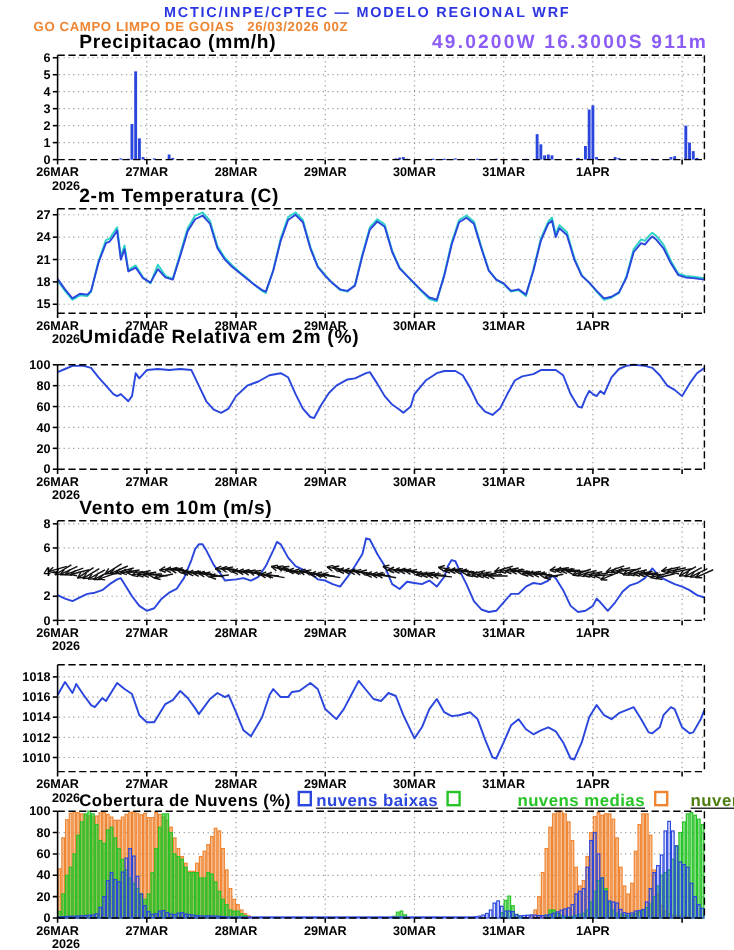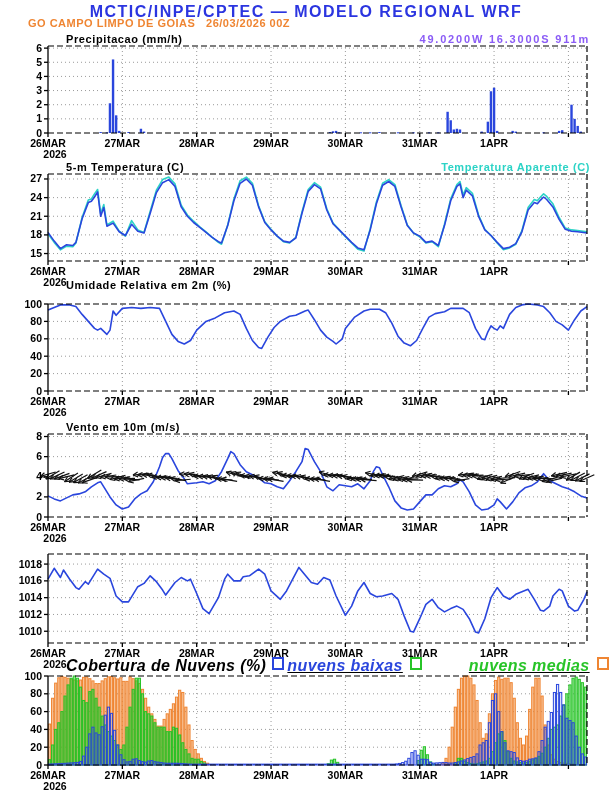--- a/index.html
+++ b/index.html
@@ -1,31 +1,31 @@
 <!DOCTYPE html>
 <html><head>
 <meta charset="utf-8">
 <style>
   html,body{margin:0;padding:0;background:#ffffff;}
   body{width:612px;height:792px;overflow:hidden;position:relative;
        font-family:"Liberation Sans",sans-serif;}
   .page{position:absolute;inset:0;background:#fff;}
   #chart-svg{position:absolute;left:0;top:0;}
   .hdr1{position:absolute;top:3px;left:0;width:612px;text-align:center;
-        font-size:16px;font-weight:bold;letter-spacing:1.5px;white-space:pre;}
+        font-size:12px;font-weight:bold;letter-spacing:1.5px;white-space:pre;}
   .hdr2{position:absolute;top:17px;left:28px;font-size:11px;font-weight:bold;
         letter-spacing:0.5px;white-space:pre;}
   .trow{position:absolute;left:48px;width:542px;height:14px;display:flex;
-        justify-content:space-between;align-items:flex-end;font-size:11px;
+        justify-content:space-between;align-items:flex-end;font-size:16px;
         font-weight:bold;letter-spacing:0.6px;white-space:pre;pointer-events:none;}
   .trow .t{margin-left:18px;}
   .trow .r{letter-spacing:1.8px;}
   .legrow{position:absolute;left:48px;width:560px;height:14px;display:flex;
-        align-items:flex-end;font-size:16px;font-weight:bold;
-        letter-spacing:0.4px;white-space:pre;pointer-events:none;font-style:italic;}
+        align-items:flex-end;font-size:14px;font-weight:bold;
+        letter-spacing:0.4px;white-space:pre;pointer-events:none;}
   .legrow .t{margin-left:18px;margin-right:6px;}
   .leg{display:inline-flex;align-items:flex-start;margin-right:7px;text-decoration:underline;}
   .sw{display:inline-block;width:8px;height:9px;border:2px solid #000;
       background:#fff;margin-right:3px;}
 </style>
 </head>
 <body>
 
 <div class="page">
   <svg id="chart-svg" width="612" height="792">
@@ -1071,22 +1071,21 @@
 
   <div class="hdr1" style="color: rgb(43, 53, 224);">MCTIC/INPE/CPTEC — MODELO REGIONAL WRF</div>
   <div class="hdr2" style="color: rgb(239, 133, 50);">GO CAMPO LIMPO DE GOIAS   26/03/2026 00Z</div>
 
   <div class="trow" style="top:31px">
     <span class="t">Precipitacao (mm/h)</span>
     <span class="r" style="color: #8b5cf6;">49.0200W 16.3000S 911m</span>
   </div>
 
   <div class="trow" style="top:159px">
-    <span class="t">5-m Temperatura (C)</span>
-    <span style="color: rgb(44, 211, 198);">Temperatura Aparente (C)</span>
+    <span class="t">2-m Temperatura (C)</span>
   </div>
 
   <div class="trow" style="top:277px">
     <span class="t">Umidade Relativa em 2m (%)</span>
   </div>
 
   <div class="trow" style="top:419px">
     <span class="t">Vento em 10m (m/s)</span>
   </div>
 

